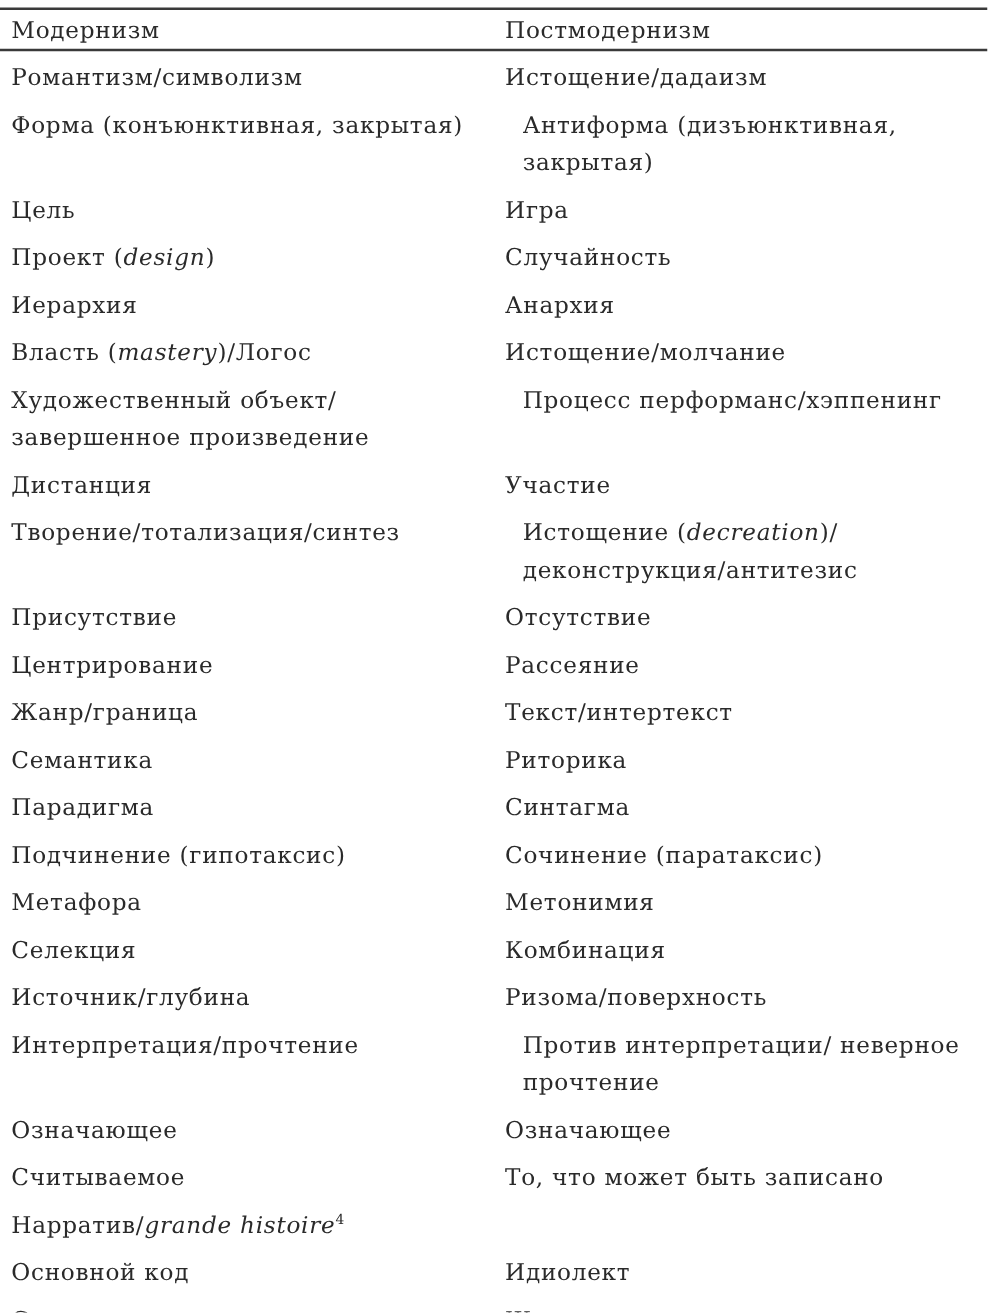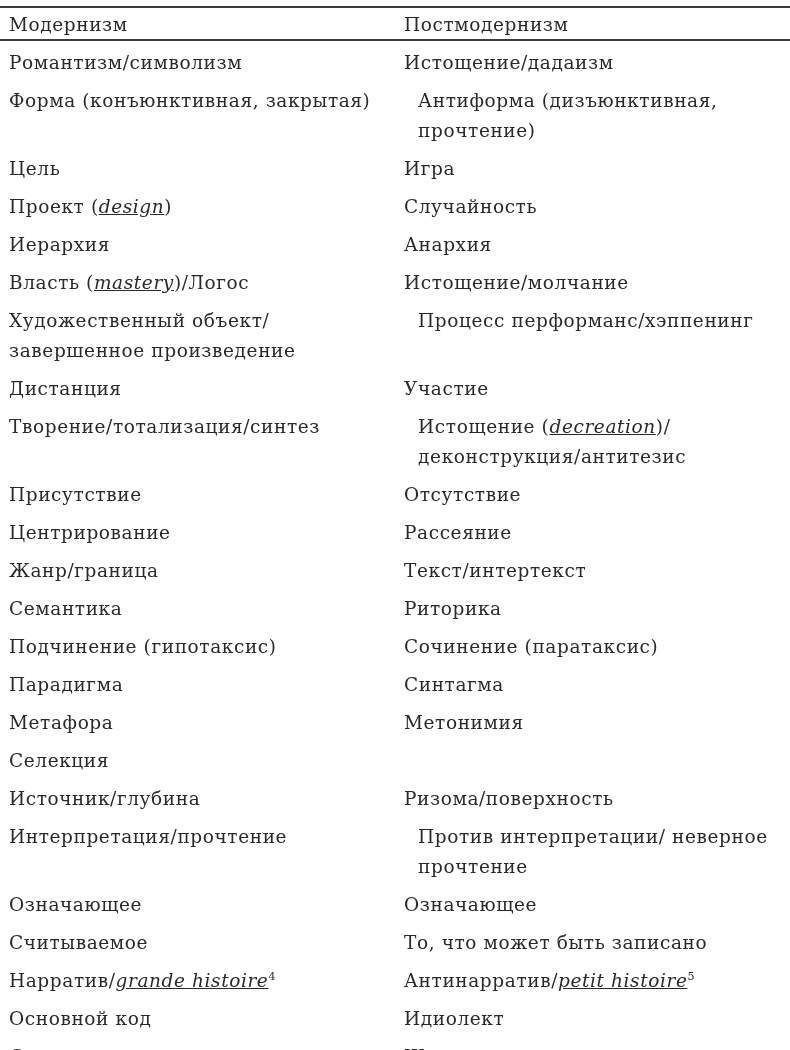--- a/index.html
+++ b/index.html
@@ -64,21 +64,21 @@
       padding-top: 2px;
       justify-content: space-between;
     }
     .row.two-line {
       min-height: 66px;
       gap: 28px;
     }
     .row.two-line .cell {
       line-height: 30px;
     }
-    i, em { font-style: italic; text-decoration: underline; }
+    i, em { font-style: italic; }
     sup {
       font-size: 11px;
       vertical-align: super;
       line-height: 0;
     }
   </style>
 </head>
 <body>
 
 <div class="table">
@@ -86,21 +86,21 @@
     <div class="cell left">Модернизм</div>
     <div class="cell right">Постмодернизм</div>
   </div>
   <div class="tbody" id="tbody">
       <div class="row">
         <div class="cell left"><span>Романтизм/символизм</span></div>
         <div class="cell right"><span>Истощение/дадаизм</span></div>
       </div>
       <div class="row two-line">
         <div class="cell left"><span>Форма (конъюнктивная, закрытая)</span></div>
-        <div class="cell right"><span>Антиформа (дизъюнктивная, прочтение)</span></div>
+        <div class="cell right"><span>Антиформа (дизъюнктивная, закрытая)</span></div>
       </div>
       <div class="row">
         <div class="cell left"><span>Цель</span></div>
         <div class="cell right"><span>Игра</span></div>
       </div>
       <div class="row">
         <div class="cell left"><span>Проект (</span><i>design</i><span>)</span></div>
         <div class="cell right"><span>Случайность</span></div>
       </div>
       <div class="row">
@@ -133,53 +133,53 @@
       </div>
       <div class="row">
         <div class="cell left"><span>Жанр/граница</span></div>
         <div class="cell right"><span>Текст/интертекст</span></div>
       </div>
       <div class="row">
         <div class="cell left"><span>Семантика</span></div>
         <div class="cell right"><span>Риторика</span></div>
       </div>
       <div class="row">
+        <div class="cell left"><span>Парадигма</span></div>
+        <div class="cell right"><span>Синтагма</span></div>
+      </div>
+      <div class="row">
         <div class="cell left"><span>Подчинение (гипотаксис)</span></div>
         <div class="cell right"><span>Сочинение (паратаксис)</span></div>
-      </div>
-      <div class="row">
-        <div class="cell left"><span>Парадигма</span></div>
-        <div class="cell right"><span>Синтагма</span></div>
       </div>
       <div class="row">
         <div class="cell left"><span>Метафора</span></div>
         <div class="cell right"><span>Метонимия</span></div>
       </div>
       <div class="row">
         <div class="cell left"><span>Селекция</span></div>
+        <div class="cell right"><span>Комбинация</span></div>
       </div>
       <div class="row">
         <div class="cell left"><span>Источник/глубина</span></div>
         <div class="cell right"><span>Ризома/поверхность</span></div>
       </div>
       <div class="row two-line">
         <div class="cell left"><span>Интерпретация/прочтение</span></div>
         <div class="cell right"><span>Против интерпретации/ неверное прочтение</span></div>
       </div>
       <div class="row">
         <div class="cell left"><span>Означающее</span></div>
         <div class="cell right"><span>Означающее</span></div>
       </div>
       <div class="row">
         <div class="cell left"><span>Считываемое</span></div>
         <div class="cell right"><span>То, что может быть записано</span></div>
       </div>
       <div class="row">
         <div class="cell left"><span>Нарратив/</span><i>grande histoire</i><sup>4</sup></div>
-        <div class="cell right"><span>Антинарратив/</span><i>petit histoire</i><sup>5</sup></div>
       </div>
       <div class="row">
         <div class="cell left"><span>Основной код</span></div>
         <div class="cell right"><span>Идиолект</span></div>
       </div>
       <div class="row">
         <div class="cell left"><span>Симптом</span></div>
         <div class="cell right"><span>Желание</span></div>
       </div>
     </div>

